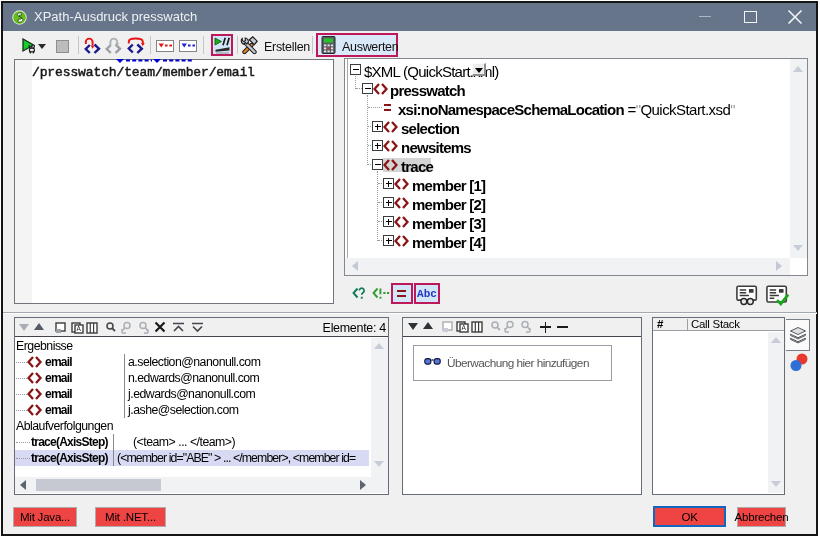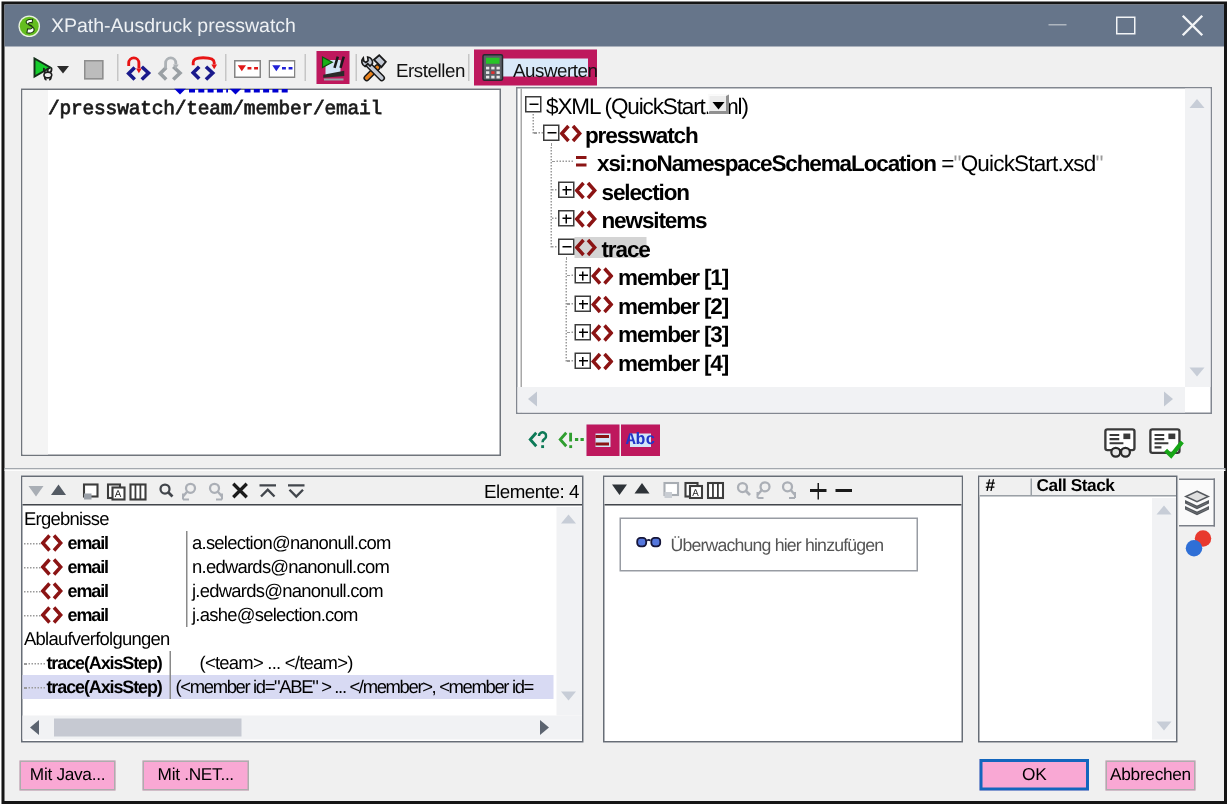--- a/index.html
+++ b/index.html
@@ -4,38 +4,38 @@
   * { margin:0; padding:0; box-sizing:border-box; }
   html,body { width:820px; height:538px; overflow:hidden; }
   body { font-family:"Liberation Sans", sans-serif; background:#fff; position:relative; }
   .abs { position:absolute; }
   .frame { left:1px; top:1px; width:817px; height:535px; border:2px solid #151515; background:#f0f0f0; }
   
   .title { left:3px; top:3px; width:813px; height:28px; background:#66758a; }
   .titletxt { left:34px; top:9px; font-size:13px; color:#eef1f4; }
   
   .tsep { width:1px; background:#c6c6c6; top:36px; height:18px; }
-  .tbtn-on { border:6px solid #be185d; background:#d3e6f8; }
+  .tbtn-on { border:2px solid #be185d; background:#d3e6f8; }
   .tlabel { font-size:12.5px; letter-spacing:-0.3px; color:#111; top:40px; }
   
   .box { background:#fff; border:1px solid #828790; }
   .mono { font-family:"Liberation Mono", monospace; }
   .bold { font-weight:bold; }
   .treetxt { font-size:15px; letter-spacing:-0.75px; color:#000; white-space:nowrap; }
   .exp { width:11px; height:11px; border:1px solid #3c3c3c; background:#fff; }
   .exp i { position:absolute; background:#000; }
   .exp .h { left:2px; top:4px; width:6px; height:1px; }
   .exp .v { left:4px; top:2px; width:1px; height:6px; }
   .dot-h { border-top:1px dotted #9a9a9a; height:1px; }
   .dot-v { border-left:1px dotted #9a9a9a; width:1px; }
   .sb { background:#f1f2f4; }
   .arr { width:0; height:0; position:absolute; }
   .row { position:absolute; white-space:nowrap; font-size:12.3px; letter-spacing:-0.5px; }
   .row.bold { font-size:12px; letter-spacing:-0.75px; }
-  .btn { background:#f9a8d4; border:1px solid #adadad; font-size:11.5px; letter-spacing:-0.2px; color:#000;
+  .btn { background:#ef4444; border:1px solid #adadad; font-size:11.5px; letter-spacing:-0.2px; color:#000;
          display:flex; align-items:center; justify-content:center; }
 </style></head>
 <body>
 <div class="abs frame"></div>
 
 <div class="abs title"></div>
 <svg class="abs" style="left:12px;top:10px" width="15" height="15" viewBox="0 0 15 15">
   <circle cx="7.5" cy="7.5" r="7.2" fill="#e9f2e0"></circle>
   <circle cx="7.5" cy="7.5" r="6.3" fill="#64bd1f"></circle>
   <path d="M9.8 2.8 C6.2 2.6 4.6 4.2 5.8 5.6 C6.8 6.7 9.2 6.5 9.6 7.9 C9.9 9.2 7.8 9.6 6.4 9.2 L5.9 11.9 C9.4 12.6 11.3 10.9 10.6 9 C10 7.4 7.3 7.4 6.9 6.2 C6.6 5.2 8.2 4.8 9.4 5.2 Z" fill="#fff" stroke="#1c3a0e" stroke-width="0.7"></path>
@@ -397,34 +397,34 @@
     <rect x="0.8" y="1.6" width="6" height="5.6" rx="2.2" fill="#5577dd"></rect>
     <rect x="10.2" y="1.6" width="6" height="5.6" rx="2.2" fill="#5577dd"></rect>
   </g>
 </svg>
 <div class="abs" style="left:447px;top:356px;font-size:11.8px;color:#555;letter-spacing:-0.55px">Überwachung hier hinzufügen</div>
 
 <div class="abs" style="left:652px;top:317px;width:133px;height:178px;background:#fff;border:1px solid #676d76"></div>
 <div class="abs" style="left:653px;top:318px;width:131px;height:13px;background:#f0f0f0;border-bottom:1px solid #9aa0a6"></div>
 <div class="abs" style="left:657px;top:318px;font-size:11.5px;font-weight:bold;color:#000">#</div>
 <div class="abs" style="left:687px;top:319px;width:1px;height:11px;background:#9aa0a6"></div>
-<div class="abs" style="left:691px;top:318px;font-size:11.5px;letter-spacing:-0.3px;font-weight:bold;color:#000">Call Stack</div>
+<div class="abs" style="left:691px;top:318px;font-size:11.5px;letter-spacing:-0.3px;font-weight:normal;color:#000">Call Stack</div>
 <div class="abs sb" style="left:768px;top:332px;width:16px;height:161px"></div>
 <div class="abs arr" style="left:771px;top:337px;border-left:5px solid transparent;border-right:5px solid transparent;border-bottom:6px solid #c7cdd7"></div>
 <div class="abs arr" style="left:771px;top:481px;border-left:5px solid transparent;border-right:5px solid transparent;border-top:6px solid #c7cdd7"></div>
 
 <div class="abs" style="left:786px;top:319px;width:24px;height:32px;background:#fafafa;border:1px solid #7a7f87;border-left:none"></div>
 <svg class="abs" style="left:789px;top:326px" width="18" height="18" viewBox="0 0 18 18">
   <g fill="#e0e0e0" stroke="#55595e" stroke-width="1">
     <path d="M9 1.5 L16.5 5 L9 8.5 L1.5 5 Z"></path>
     <path d="M1.5 8.2 L9 11.7 L16.5 8.2 L16.5 9.4 L9 12.9 L1.5 9.4 Z"></path>
     <path d="M1.5 12.2 L9 15.7 L16.5 12.2 L16.5 13.4 L9 16.9 L1.5 13.4 Z"></path>
   </g>
 </svg>
 <svg class="abs" style="left:789px;top:353px" width="20" height="19" viewBox="0 0 20 19">
   <circle cx="13" cy="6" r="5.5" fill="#e8392e"></circle>
   <circle cx="7" cy="12.5" r="5.5" fill="#2f6fd6"></circle>
 </svg>
 
 <div class="abs btn" style="left:13px;top:507px;width:64px;height:20px">Mit Java...</div>
 <div class="abs btn" style="left:95px;top:507px;width:71px;height:20px">Mit .NET...</div>
 <div class="abs btn" style="left:653px;top:506px;width:73px;height:21px;border:2px solid #1366bd">OK</div>
-<div class="abs btn" style="left:737px;top:507px;width:60px;height:20px">Abbrechen</div>
+<div class="abs btn" style="left:737px;top:507px;width:49px;height:20px">Abbrechen</div>
 
 </body></html>

